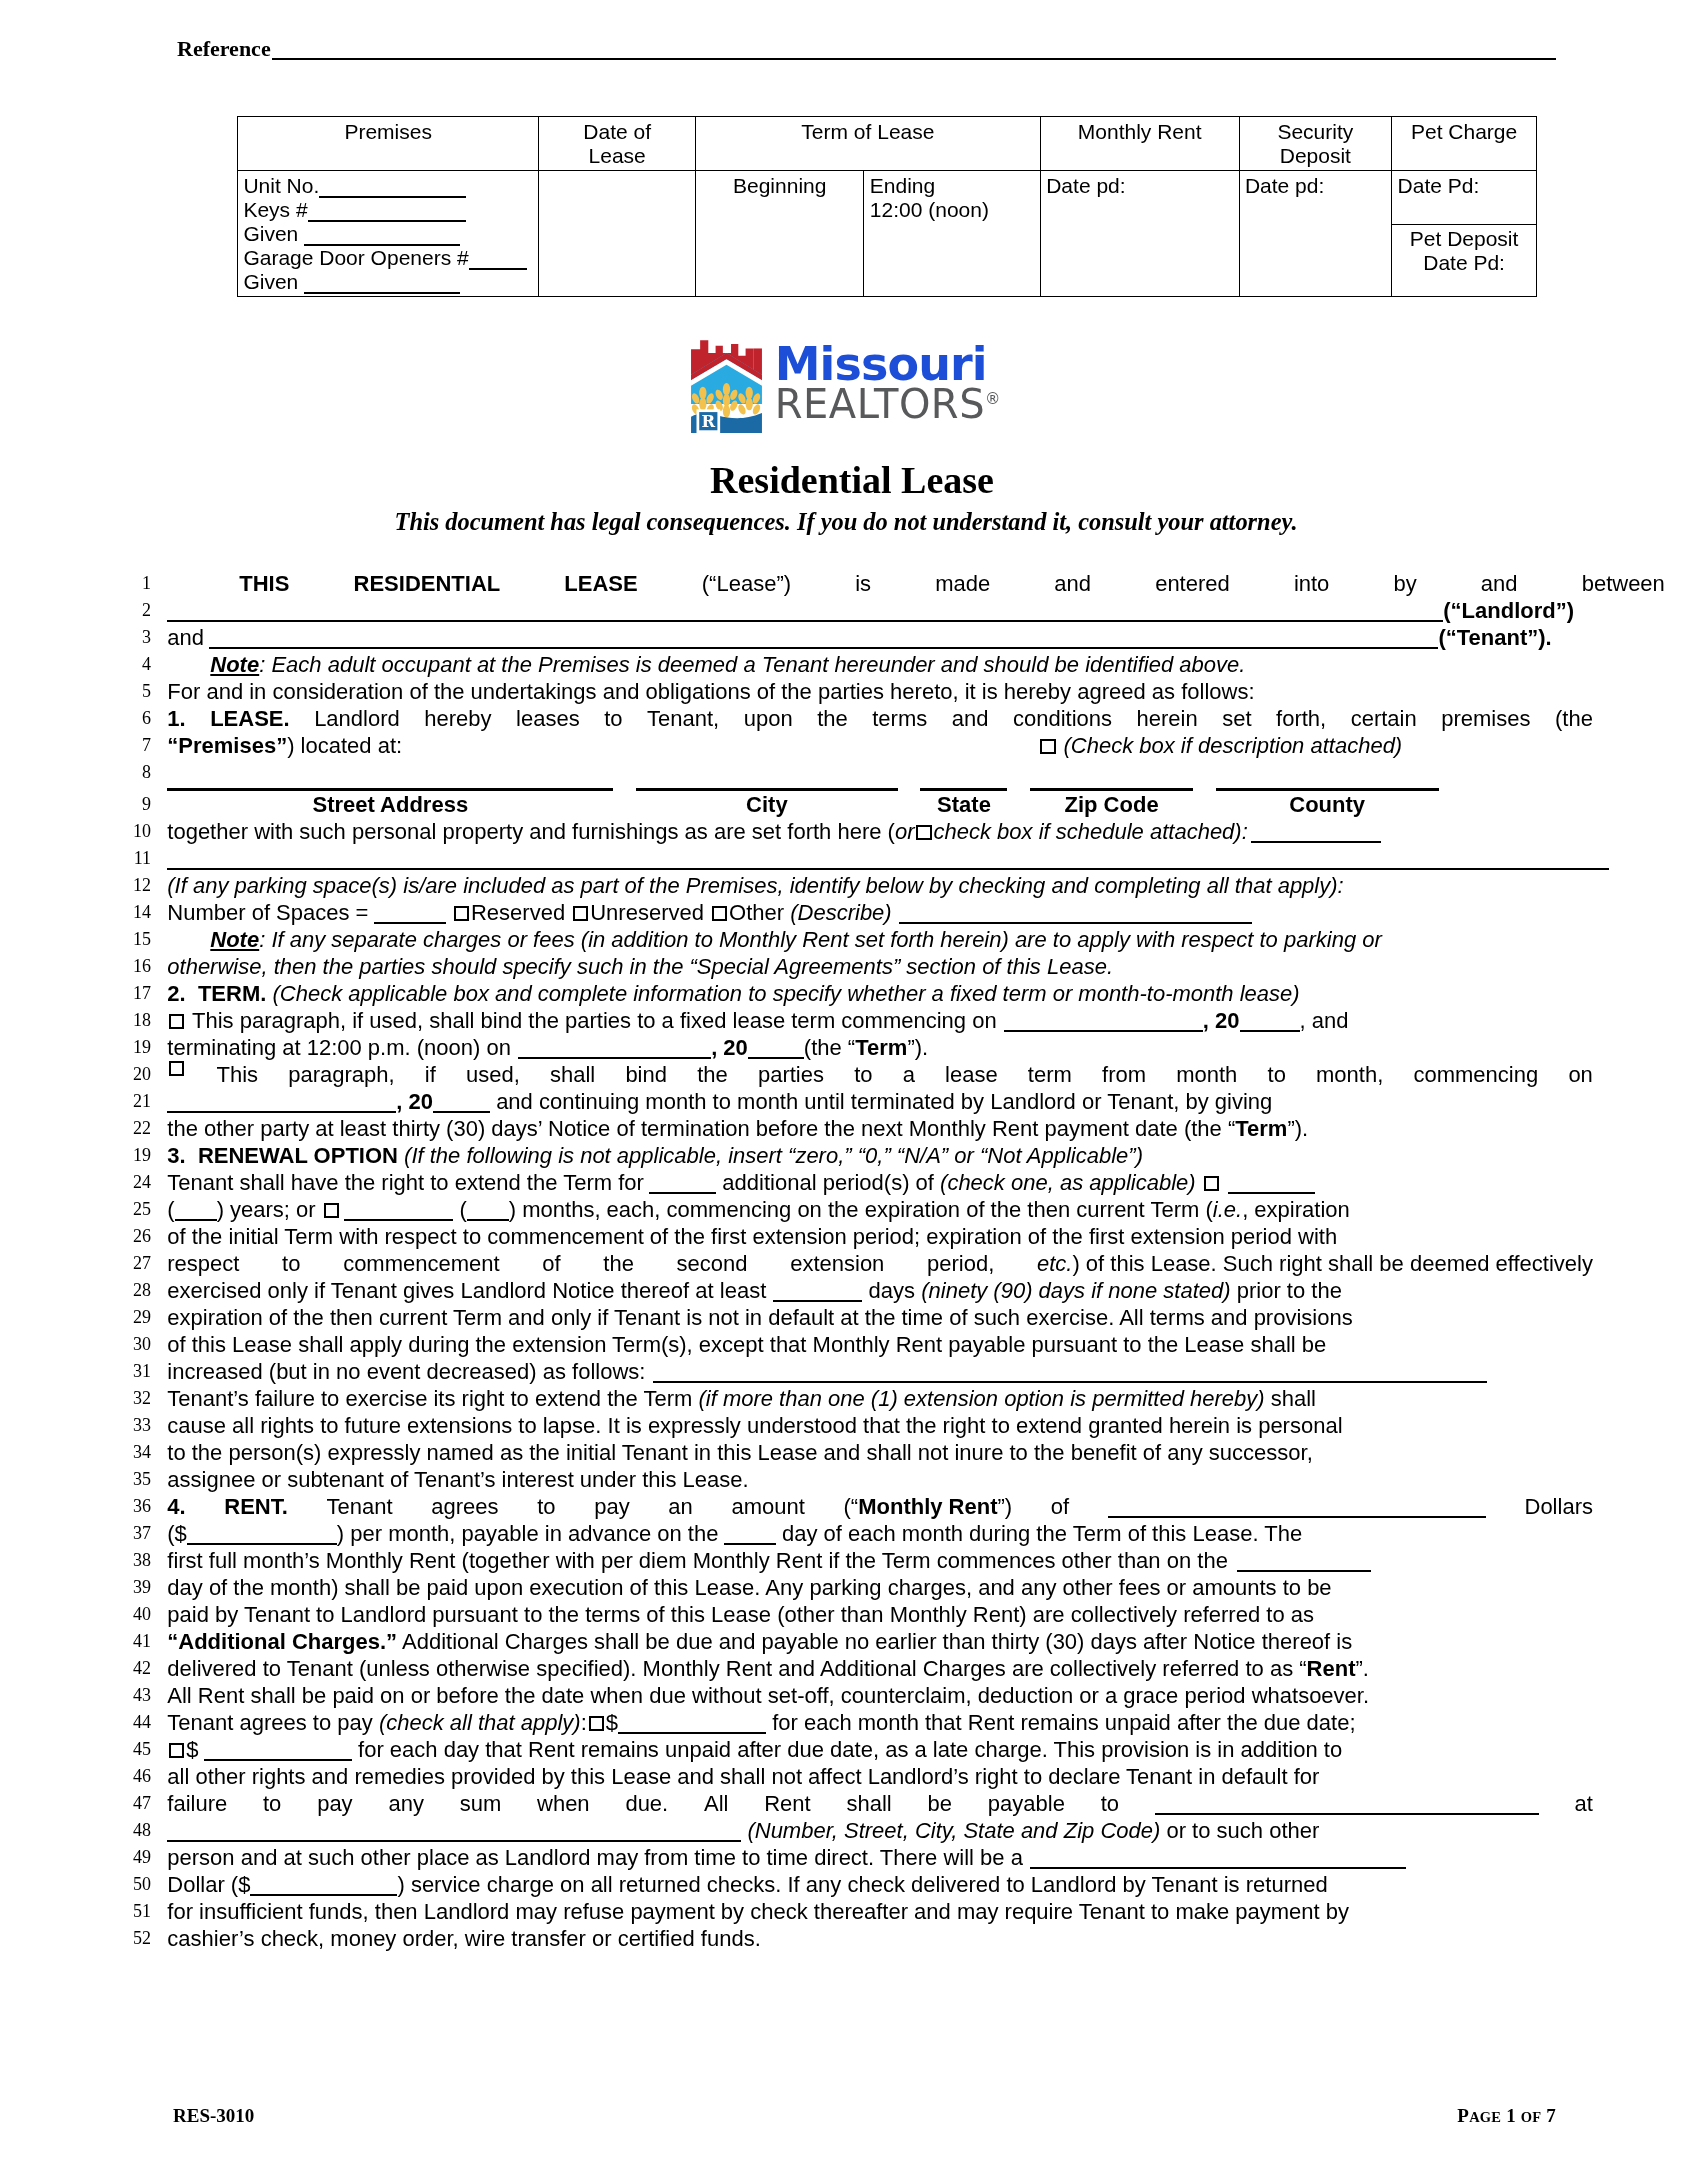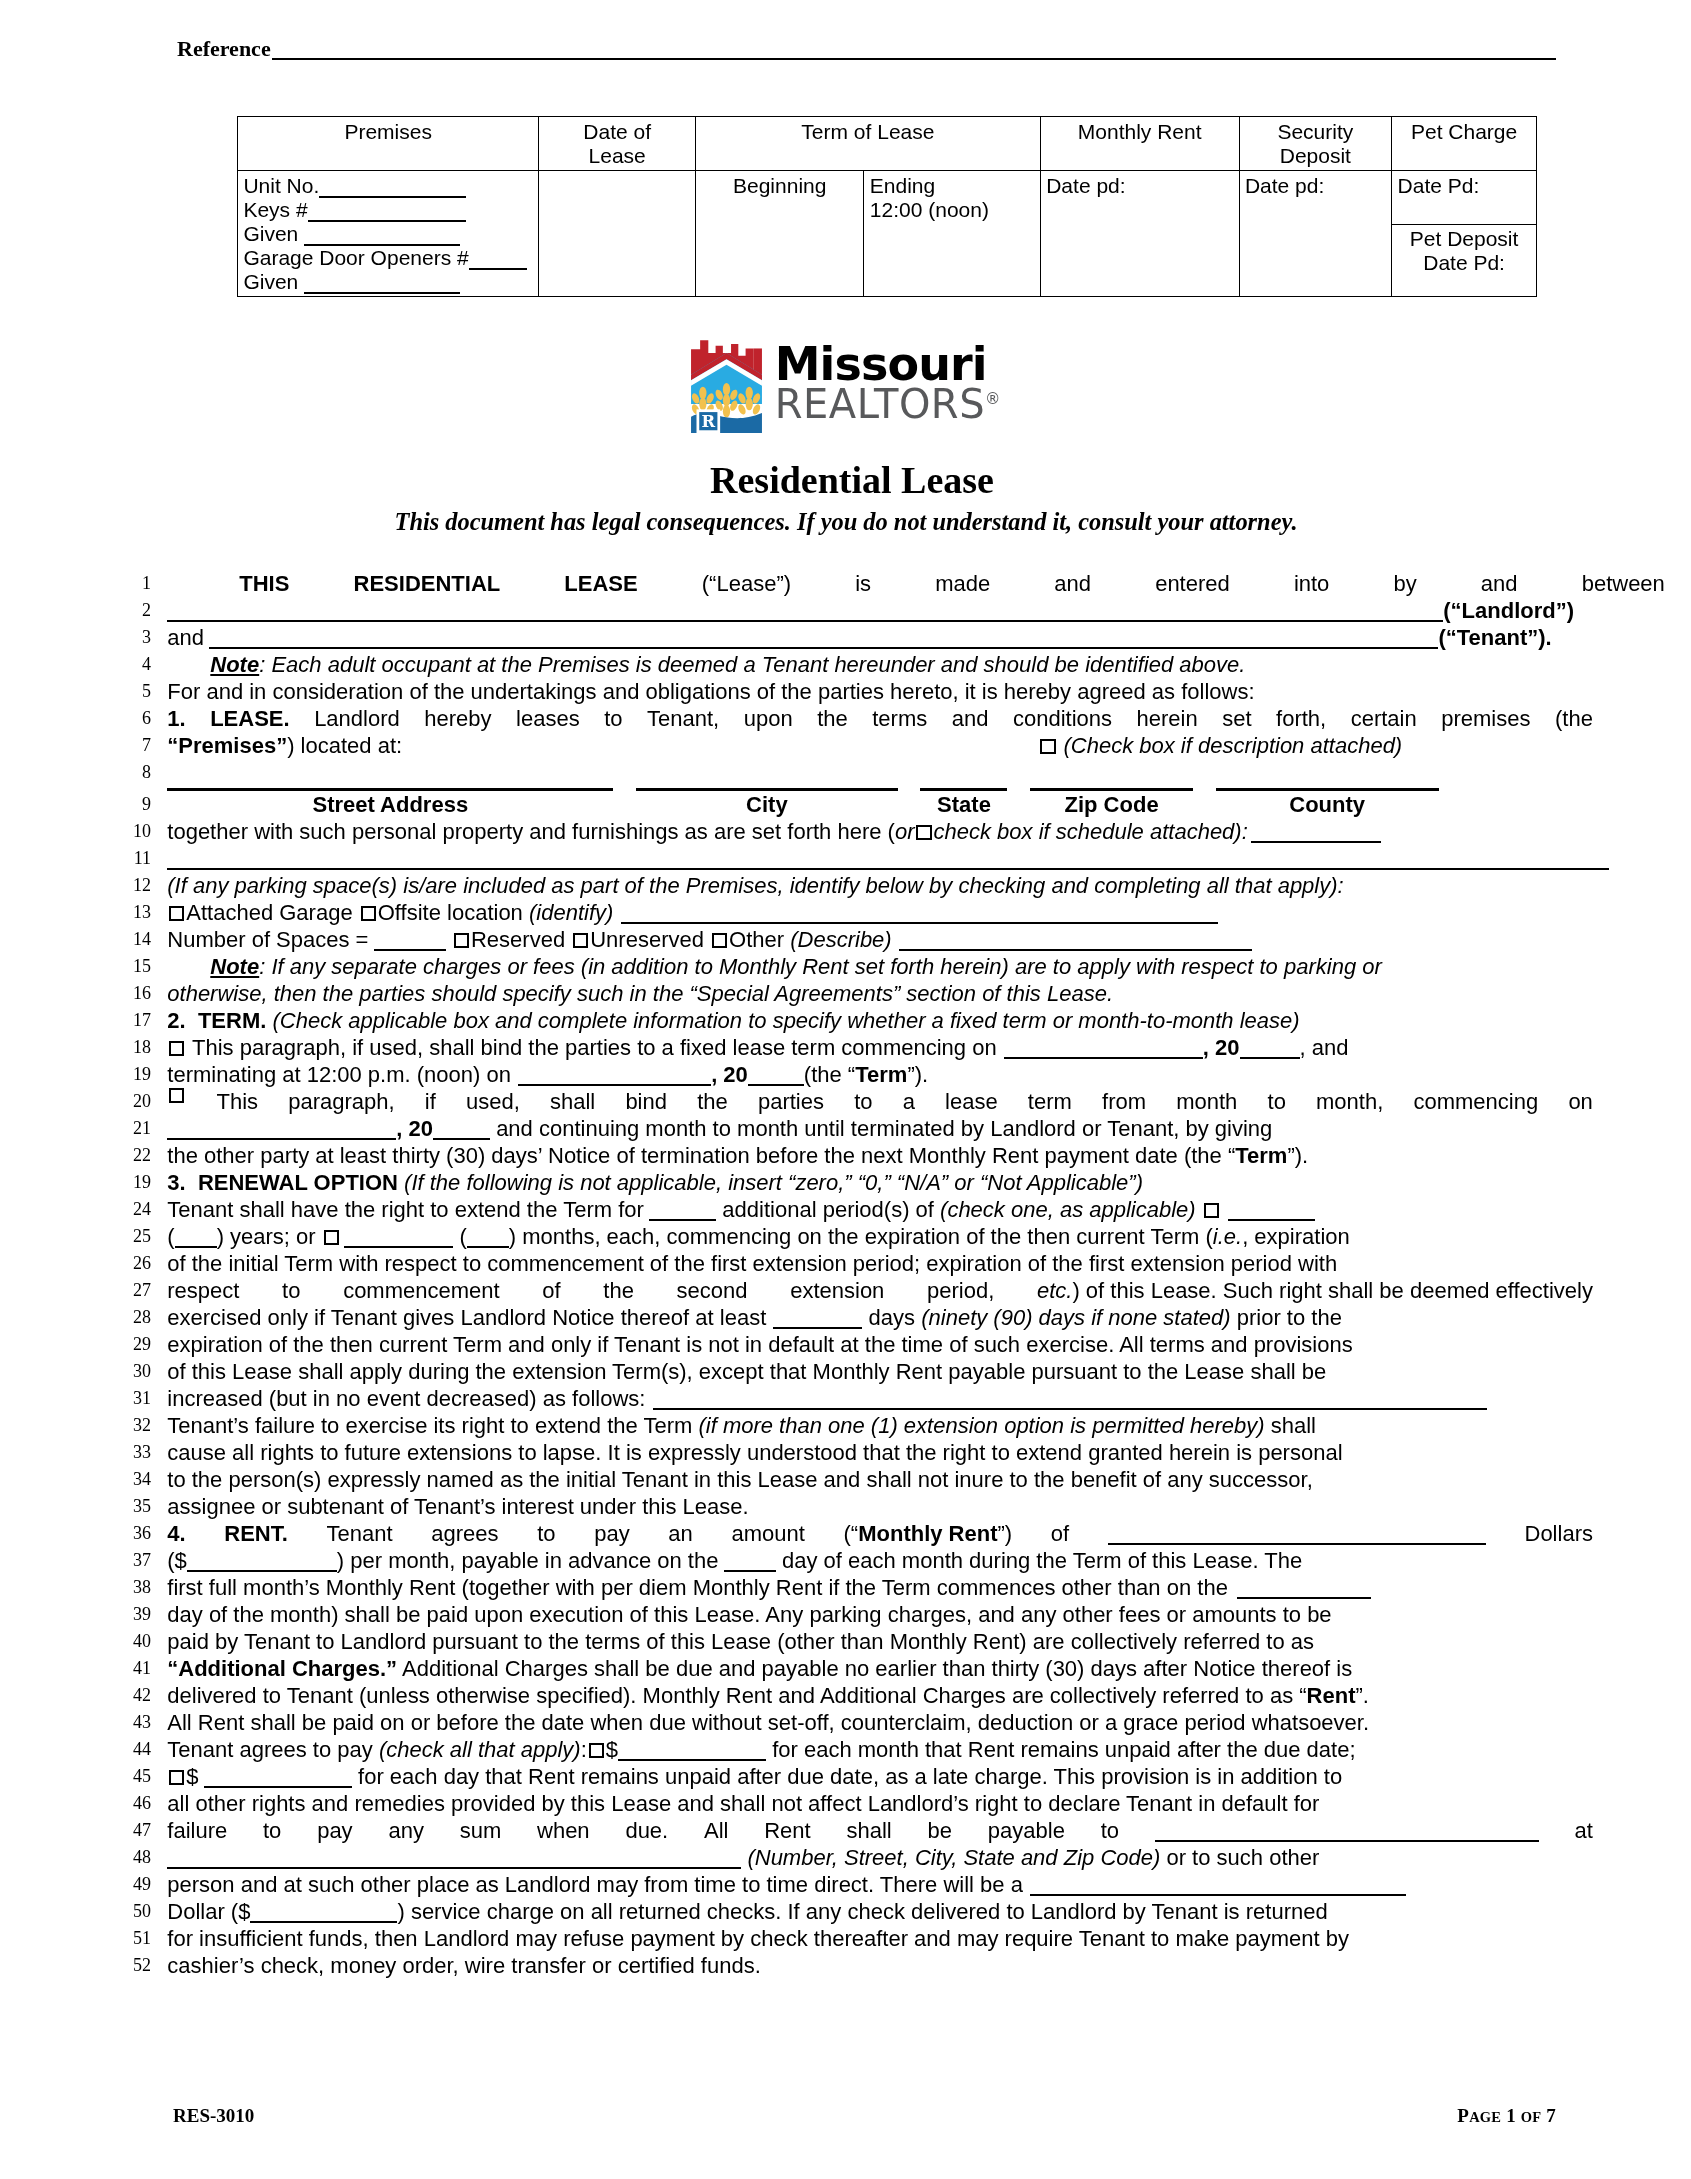--- a/index.html
+++ b/index.html
@@ -82,21 +82,21 @@
     justify-content: center;
     align-items: center;
   }
   .logo-inner { display: flex; align-items: center; }
   .logo-mark { width: 71px; height: 100px; display: block; }
   .logo-text { margin-left: 12.7px; line-height: 0.92; }
   .logo-missouri {
     font-family: "DejaVu Sans", sans-serif;
     font-weight: bold;
     font-size: 46px;
-    color: #000000;
+    color: #1d4ed8;
     letter-spacing: -0.9px;
   }
   .logo-realtors {
     font-family: "DejaVu Sans", sans-serif;
     font-size: 40px;
     color: #58595b;
     letter-spacing: 0.5px;
   }
   .logo-reg { font-size: 15.4px; vertical-align: super; }
 
@@ -475,27 +475,20 @@
       <div class="ltext">
         <span class="seg" style="width:1442px"></span>
       </div>
     </div>
 
     <div class="lnrow">
       <div class="lnum">12</div>
       <div class="ltext i">(If any parking space(s) is/are included as part of the Premises, identify below by checking and completing all that apply):</div>
     </div>
 
-    <div class="lnrow">
-      <div class="lnum">13</div>
-      <div class="ltext">
-        <span class="cb"></span><span>Attached Garage</span>
-        <span class="cb"></span><span>Offsite location</span> <span class="i">(identify)</span><span class="seg" style="width:597px;margin-left:7.2px"></span>
-      </div>
-    </div>
 
     <div class="lnrow">
       <div class="lnum">14</div>
       <div class="ltext">
         <span>Number of Spaces =</span><span class="seg" style="width:72px;margin-left:5.4px"></span>
         <span class="cb"></span><span>Reserved</span>
         <span class="cb"></span><span>Unreserved</span>
         <span class="cb"></span><span>Other</span> <span class="i">(Describe)</span><span class="seg" style="width:353px;margin-left:7.2px"></span>
       </div>
     </div>

